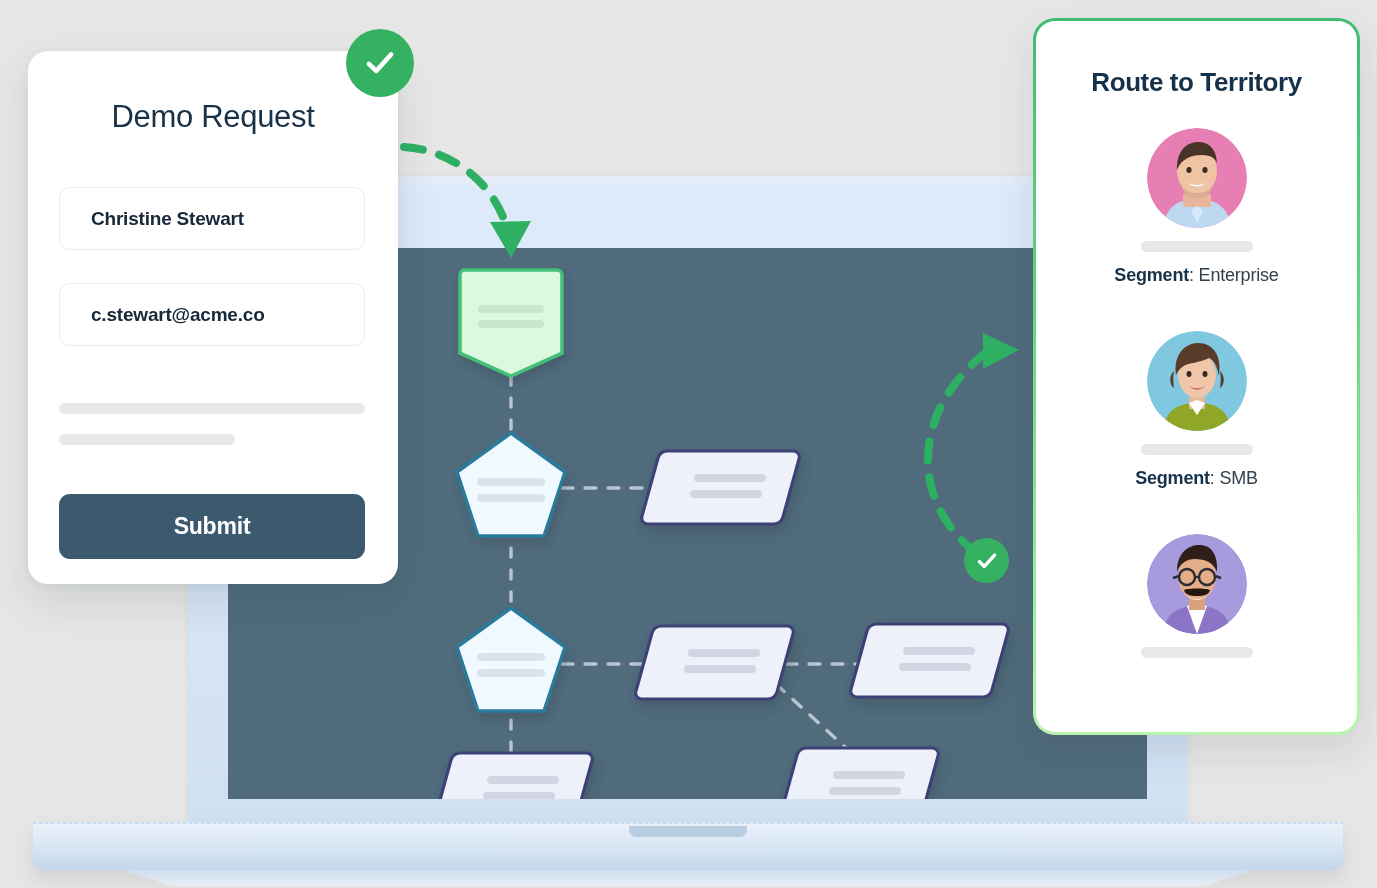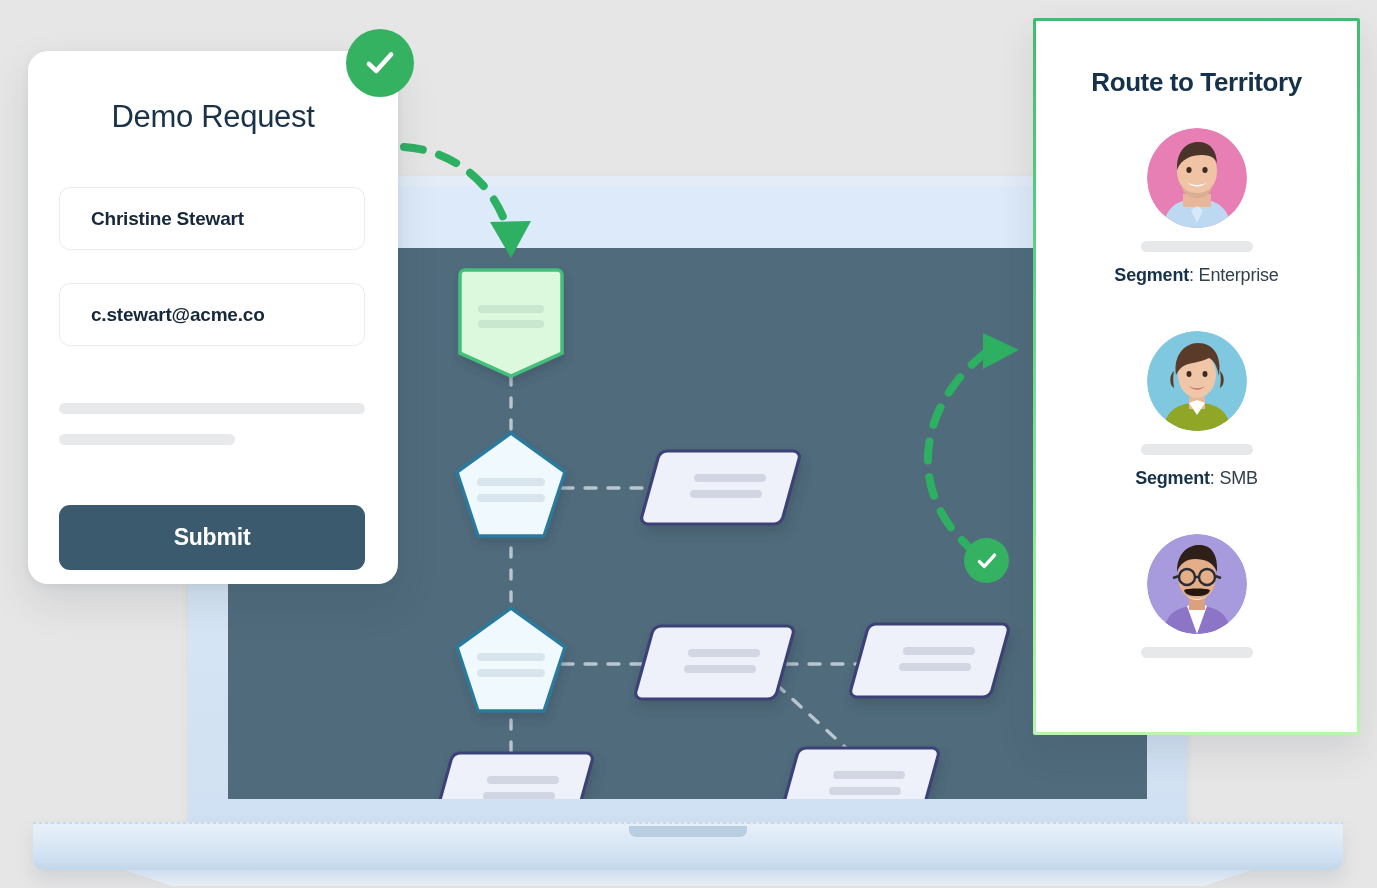--- a/index.html
+++ b/index.html
@@ -72,37 +72,37 @@
     border:1px solid #e9ecef;border-radius:11px;background:#fff;
     box-sizing:border-box;display:flex;align-items:center;padding-left:31px;
     font-size:19px;font-weight:bold;color:#16283a;letter-spacing:-.2px;
   }
   .field.f1{top:136px;}
   .field.f2{top:232px;text-align:right;}
   .skel{position:absolute;background:#e7e9eb;border-radius:6px;}
   .skel.s1{left:31px;top:352px;width:306px;height:11px;}
   .skel.s2{left:31px;top:383px;width:176px;height:11px;}
   .submit-btn{
-    position:absolute;left:31px;top:454px;width:306px;height:65px;
+    position:absolute;left:31px;top:443px;width:306px;height:65px;
     background:#3c5a6e;border-radius:11px;border:0;cursor:pointer;
     color:#ffffff;font-size:23px;font-weight:bold;letter-spacing:-.2px;
     font-family:"Liberation Sans", sans-serif;
   }
   .badge-check{
     position:absolute;width:68px;height:68px;border-radius:50%;
     background:#34b262;display:flex;align-items:center;justify-content:center;
     z-index:40;
   }
   .badge-check.top-left-card{left:346px;top:29px;}
   .badge-check svg{display:block;}
 
   
   .route-panel{
     position:absolute;left:1033px;top:18px;width:327px;height:717px;
-    background:#ffffff;border-radius:2px;
+    background:#ffffff;border-radius:22px;
     border:3px solid transparent;
     background-image:linear-gradient(#fff,#fff),linear-gradient(180deg,#3fbb72 0%,#5fd183 35%,#93ec9a 75%,#b9f5ae 100%);
     background-origin:border-box;background-clip:padding-box,border-box;
     box-shadow:0 16px 36px rgba(40,60,80,.12);
     z-index:30;box-sizing:border-box;
   }
   .route-title{
     position:absolute;left:0;right:0;top:46px;text-align:center;
     font-size:26px;font-weight:bold;color:#16324a;letter-spacing:-.4px;
   }

